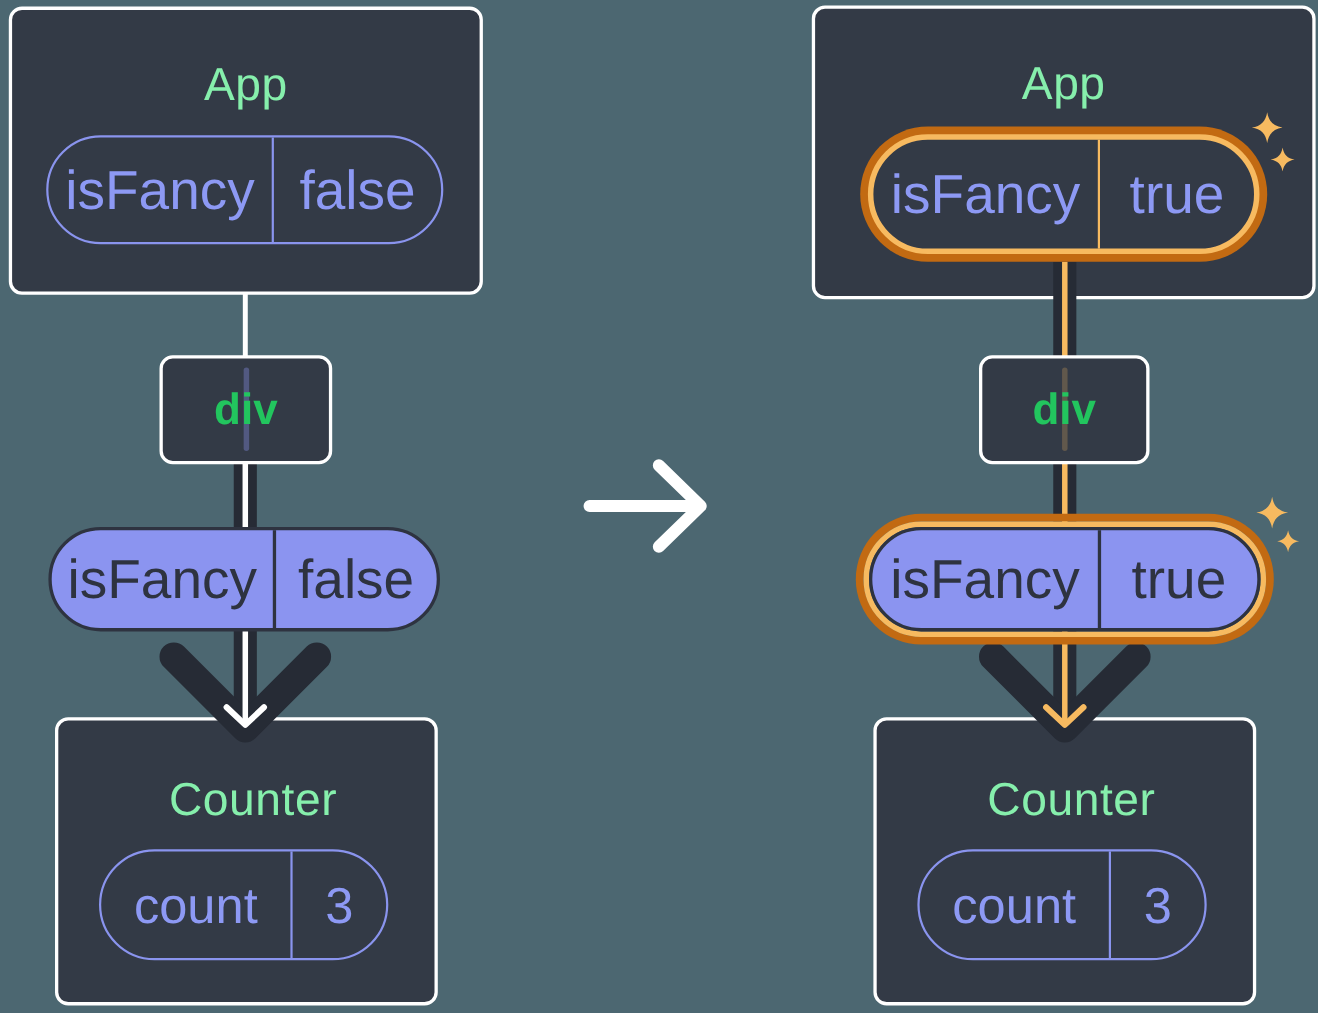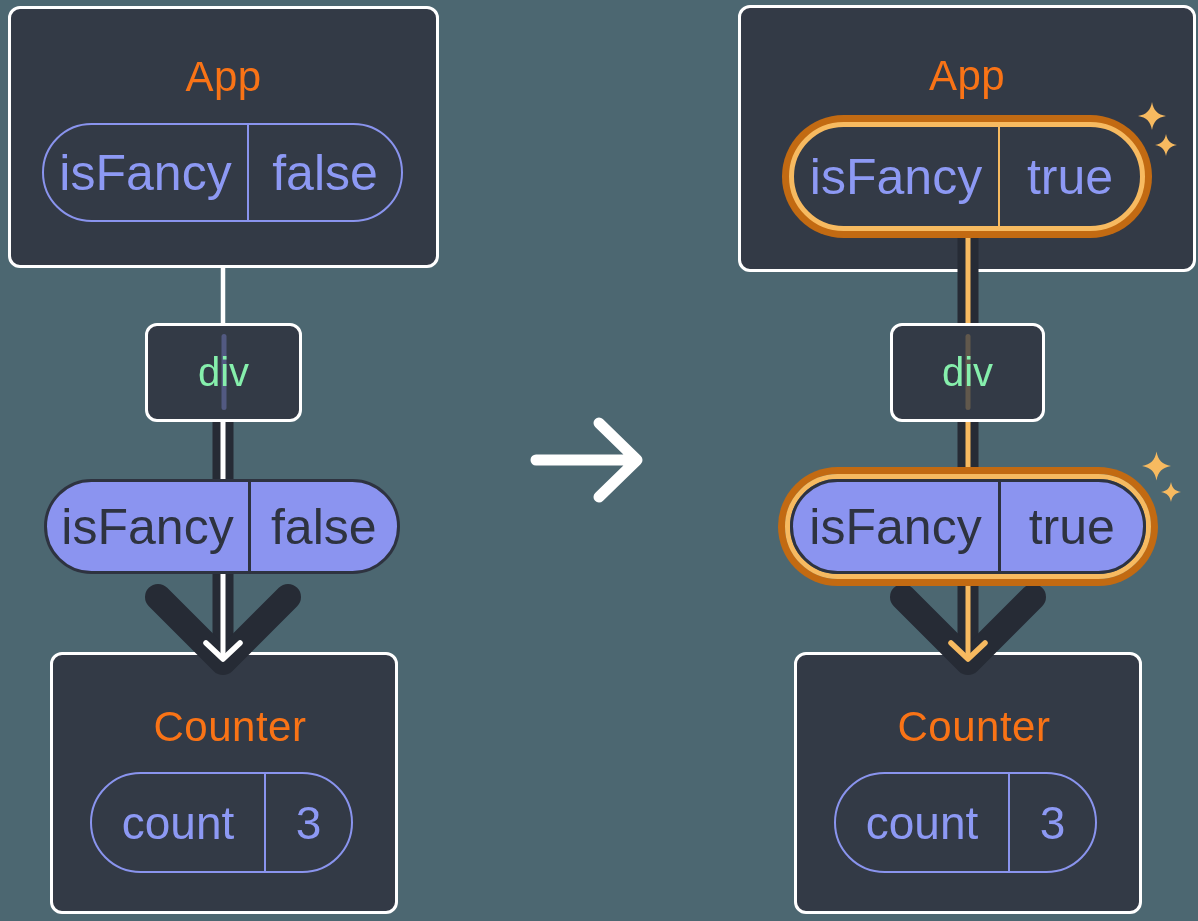--- a/index.html
+++ b/index.html
@@ -24,32 +24,32 @@
     border-radius: 12px;
     z-index: 1;
   }
   .card.div-node {
     z-index: 3;
     display: flex;
     align-items: center;
     justify-content: center;
   }
   .card-title {
-    color: #f97316;
+    color: #86efac;
     font-size: 42px;
     font-weight: 500;
     text-align: center;
     letter-spacing: 0.5px;
   }
   .app-title   { padding-top: 44px; }
   .counter-title { padding-top: 48px; padding-left: 12px; }
   .div-label {
-    color: #86efac;
+    color: #22c55e;
     font-size: 40px;
-    font-weight: 400;
+    font-weight: 700;
     position: relative;
     z-index: 2;
   }
   .ghost-line {
     position: absolute;
     left: 50%;
     transform: translateX(-50%);
     top: 8px;
     bottom: 9px;
     width: 5px;

